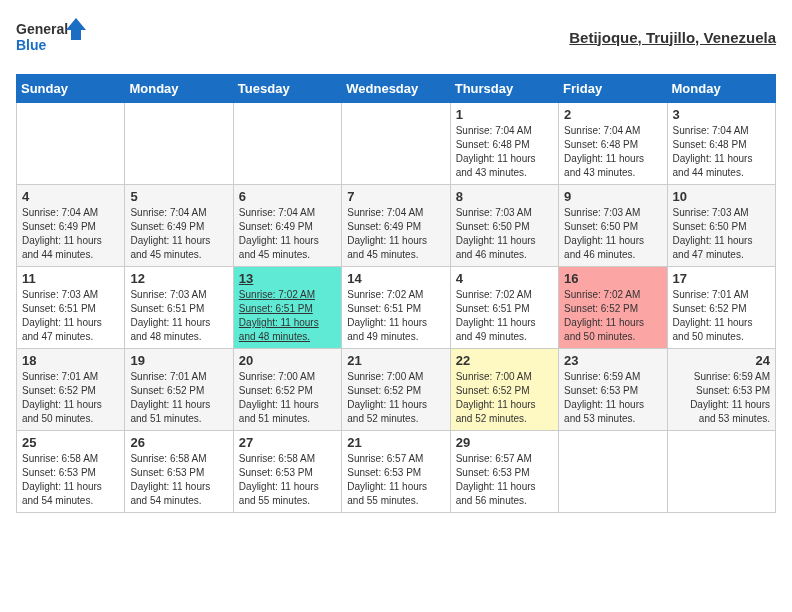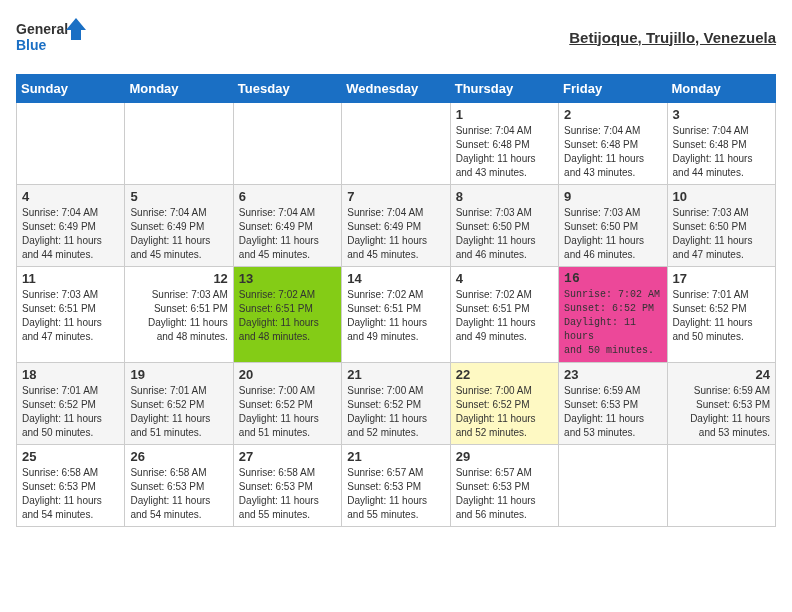--- a/index.html
+++ b/index.html
@@ -190,49 +190,49 @@
         </td>
       </tr>
       <tr>
         <td style="background: rgb(255, 255, 255);">
           <span class="day-number">11</span>
           <div class="day-info" style="white-space: pre-line;">Sunrise: 7:03 AM
 Sunset: 6:51 PM
 Daylight: 11 hours
 and 47 minutes.</div>
         </td>
-        <td style="background: rgb(255, 255, 255); text-align: right;">
+        <td style="background: rgb(255, 255, 255);">
           <span class="day-number">12</span>
           <div class="day-info" style="white-space: pre-line;">Sunrise: 7:03 AM
 Sunset: 6:51 PM
 Daylight: 11 hours
 and 48 minutes.</div>
         </td>
-        <td style="background: #84cc16;">
+        <td style="background: #5eead4; text-decoration: underline;">
           <span class="day-number">13</span>
           <div class="day-info" style="white-space: pre-line;">Sunrise: 7:02 AM
 Sunset: 6:51 PM
 Daylight: 11 hours
 and 48 minutes.</div>
         </td>
         <td style="background: rgb(255, 255, 255);">
           <span class="day-number">14</span>
           <div class="day-info" style="white-space: pre-line;">Sunrise: 7:02 AM
 Sunset: 6:51 PM
 Daylight: 11 hours
 and 49 minutes.</div>
         </td>
         <td style="background: rgb(255, 255, 255);">
           <span class="day-number">4</span>
           <div class="day-info" style="white-space: pre-line;">Sunrise: 7:02 AM
 Sunset: 6:51 PM
 Daylight: 11 hours
 and 49 minutes.</div>
         </td>
-        <td style="background: #ec4899; font-family: Liberation Mono, monospace;">
+        <td style="background: #fca5a5;">
           <span class="day-number">16</span>
           <div class="day-info" style="white-space: pre-line;">Sunrise: 7:02 AM
 Sunset: 6:52 PM
 Daylight: 11 hours
 and 50 minutes.</div>
         </td>
         <td style="background: rgb(255, 255, 255);">
           <span class="day-number">17</span>
           <div class="day-info" style="white-space: pre-line;">Sunrise: 7:01 AM
 Sunset: 6:52 PM

